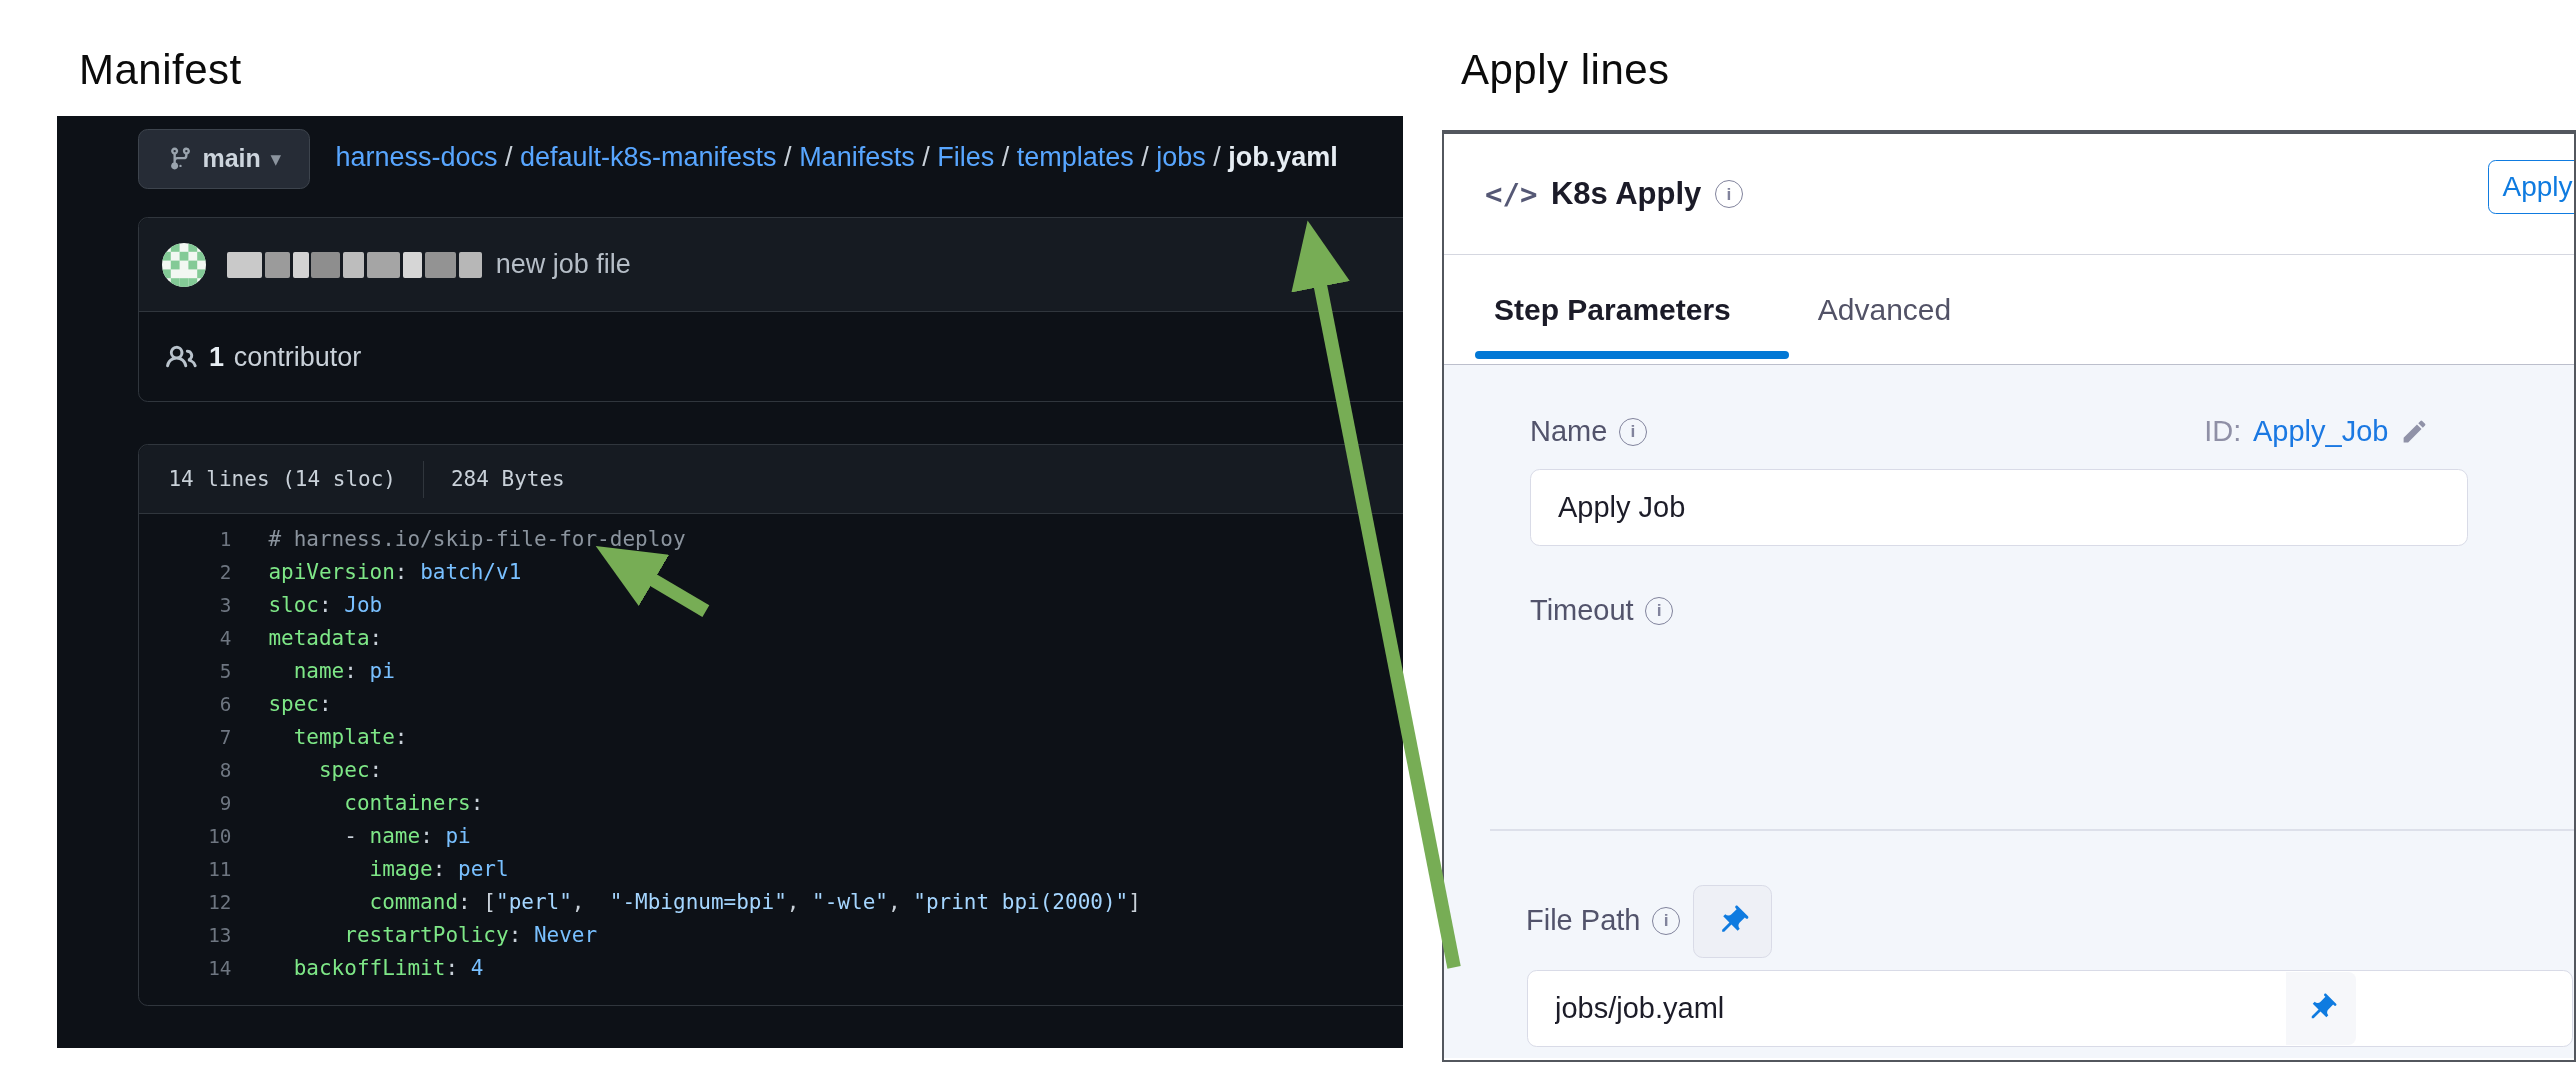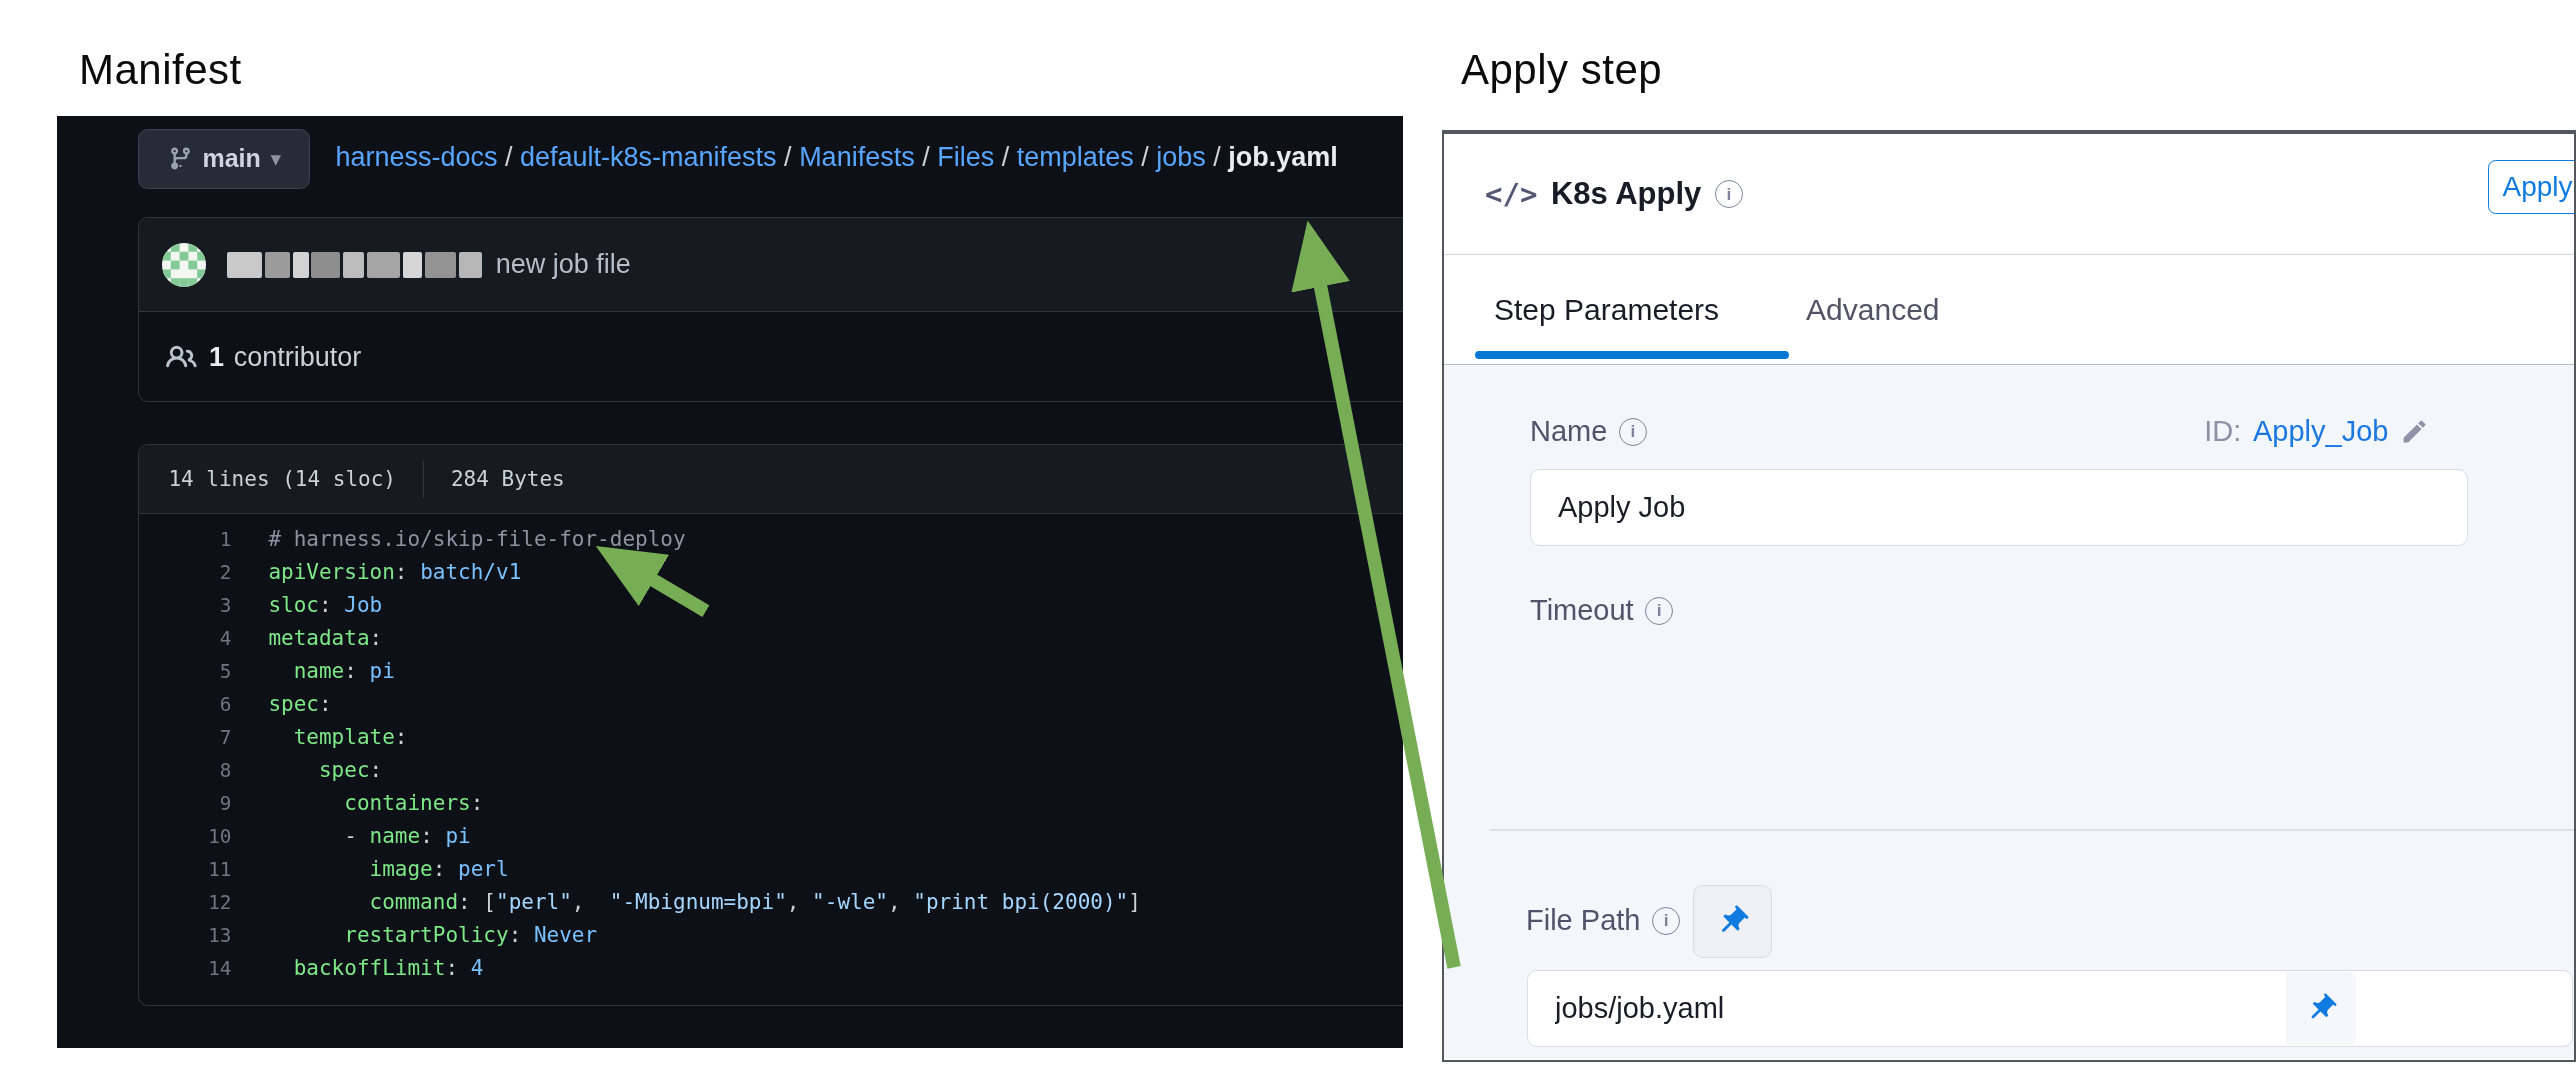--- a/index.html
+++ b/index.html
@@ -50,42 +50,42 @@
   #sp-title{font-size:31px;font-weight:700;color:#1b1b28;margin-right:13.5px;}
   .info-i{display:inline-flex;align-items:center;justify-content:center;width:28px;height:28px;
     border:1.9px solid #81839c;border-radius:50%;color:#81839c;font-size:17.4px;font-weight:700;
     box-sizing:border-box;flex:none;}
   #apply-btn{position:absolute;left:1044px;top:26px;height:54px;width:290px;background:#fff;
     border:1.9px solid #0f7be0;border-radius:7.7px;color:#0f7be0;font-size:28px;display:flex;
     align-items:center;padding-left:13.5px;box-sizing:border-box;cursor:pointer;}
   #tabs{position:absolute;left:0;top:121px;width:100%;height:110px;display:flex;align-items:center;
     border-bottom:1.9px solid #bcbfcc;box-sizing:border-box;background:#fff;gap:87px;padding-left:50px;}
   .tab{font-size:30px;color:#525266;cursor:pointer;}
-  .tab.active{font-weight:400;color:#1b1b28;}
+  .tab.active{font-weight:700;color:#1b1b28;}
   #tab-underline{position:absolute;left:31px;top:217px;width:314px;height:7.7px;background:#0278d5;border-radius:4.8px;}
   #sp-content{position:absolute;left:0;top:231px;width:100%;height:693px;background:#f3f6fb;}
   .fld-label{font-size:29px;color:#52536b;display:flex;align-items:center;gap:11.6px;}
   .h-input{background:#fff;border:1.9px solid #d9dbe7;border-radius:9.7px;box-sizing:border-box;
     font-size:29px;color:#1c1c28;font-family:"Liberation Sans","DejaVu Sans",sans-serif;padding:0 0 0 27px;outline:none;}
   .pin-seg{position:absolute;top:1.9px;width:70px;border-radius:0 7.7px 7.7px 0;background:#f6f7fa;
     display:flex;align-items:center;justify-content:center;cursor:pointer;}
   #id-row{position:absolute;top:50px;right:145px;display:flex;align-items:center;gap:11.6px;font-size:29px;}
   #id-label{color:#8f90a6;} #id-value{color:#1a78e2;cursor:pointer;text-align:center;}
   #fp-pin-btn{position:absolute;left:249px;top:520px;width:77px;height:71px;background:#eef0f6;
     border:1px solid #d9dbe7;border-radius:9.7px;display:flex;align-items:center;justify-content:center;cursor:pointer;}
   .sect-divider{position:absolute;left:46px;right:0;top:464px;height:1.9px;background:#dde0ea;}
   #overlay{position:absolute;left:0;top:0;z-index:40;pointer-events:none;}
 </style>
 </head>
 <body>
 
 <div id="stage">
 
   <h1 class="abs sec-title" style="left:39px;top:17.4px;">Manifest</h1>
-  <h1 class="abs sec-title" style="left:1421px;top:17.4px;">Apply step</h1>
+  <h1 class="abs sec-title" style="left:1421px;top:17.4px;">Apply lines</h1>
 
   <div id="gh-panel" class="abs">
 
     <div class="branch-btn abs">
       <svg width="25" height="25" viewBox="0 0 16 16">
         <path fill="#9aa4ae" d="M9.5 3.25a2.25 2.25 0 1 1 3 2.122V6A2.5 2.5 0 0 1 10 8.5H6a1 1 0 0 0-1 1v1.128a2.251 2.251 0 1 1-1.5 0V5.372a2.25 2.25 0 1 1 1.5 0v1.836A2.493 2.493 0 0 1 6 7h4a1 1 0 0 0 1-1v-.628a2.25 2.25 0 0 1-1.5-2.122ZM5 3.25a.75.75 0 1 0-1.5 0 .75.75 0 0 0 1.5 0Zm6.75.75a.75.75 0 1 0 0-1.5.75.75 0 0 0 0 1.5Zm-3 8.75a.75.75 0 1 0-1.5 0 .75.75 0 0 0 1.5 0Z"></path>
       </svg>
       <span class="lbl">main</span>
       <span class="caret">▾</span>
     </div>

